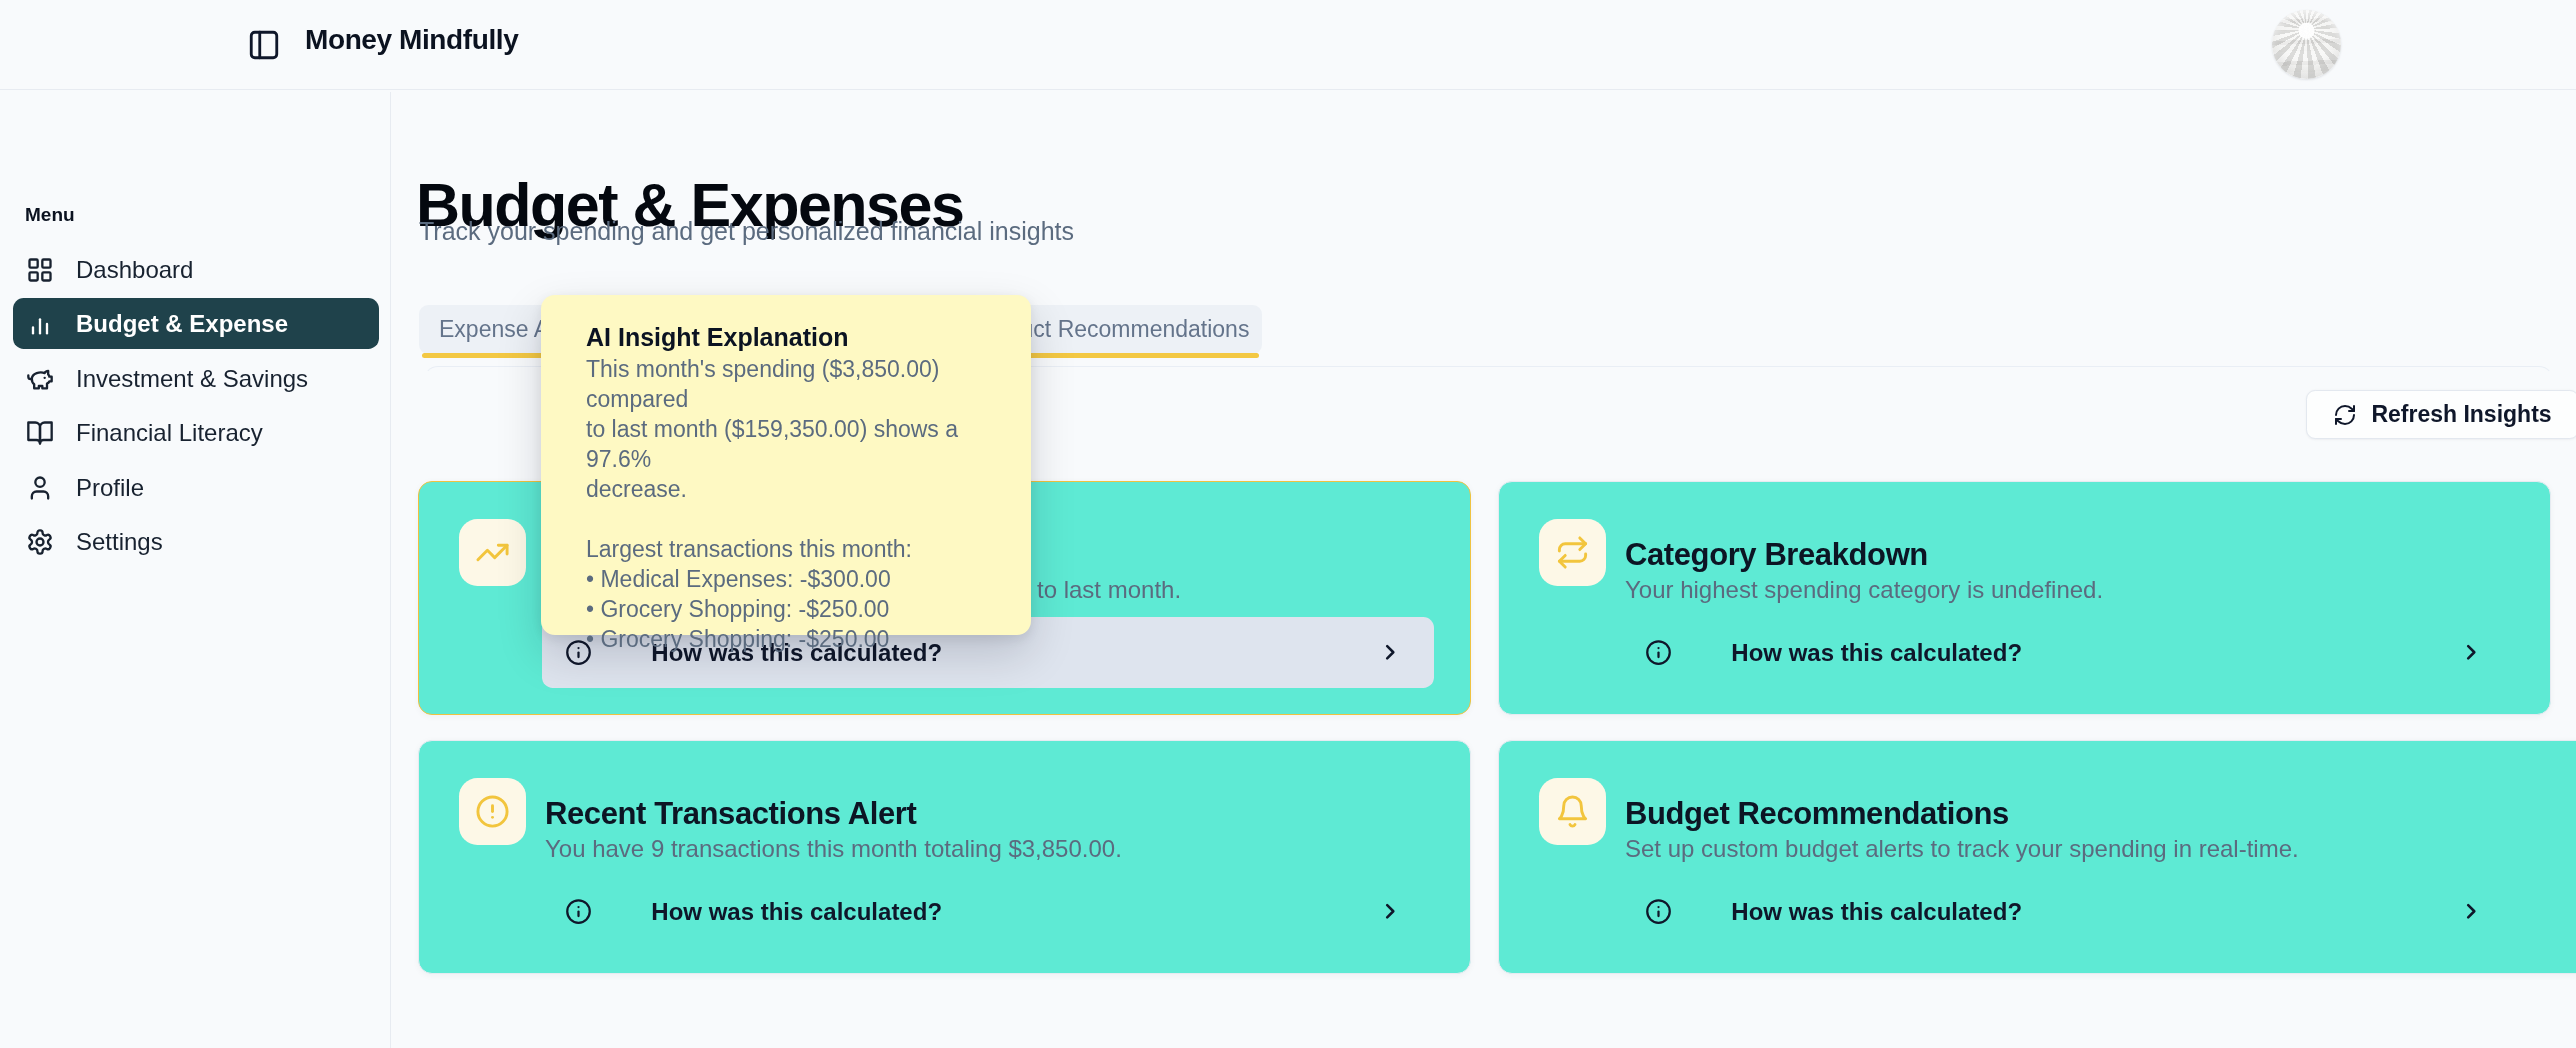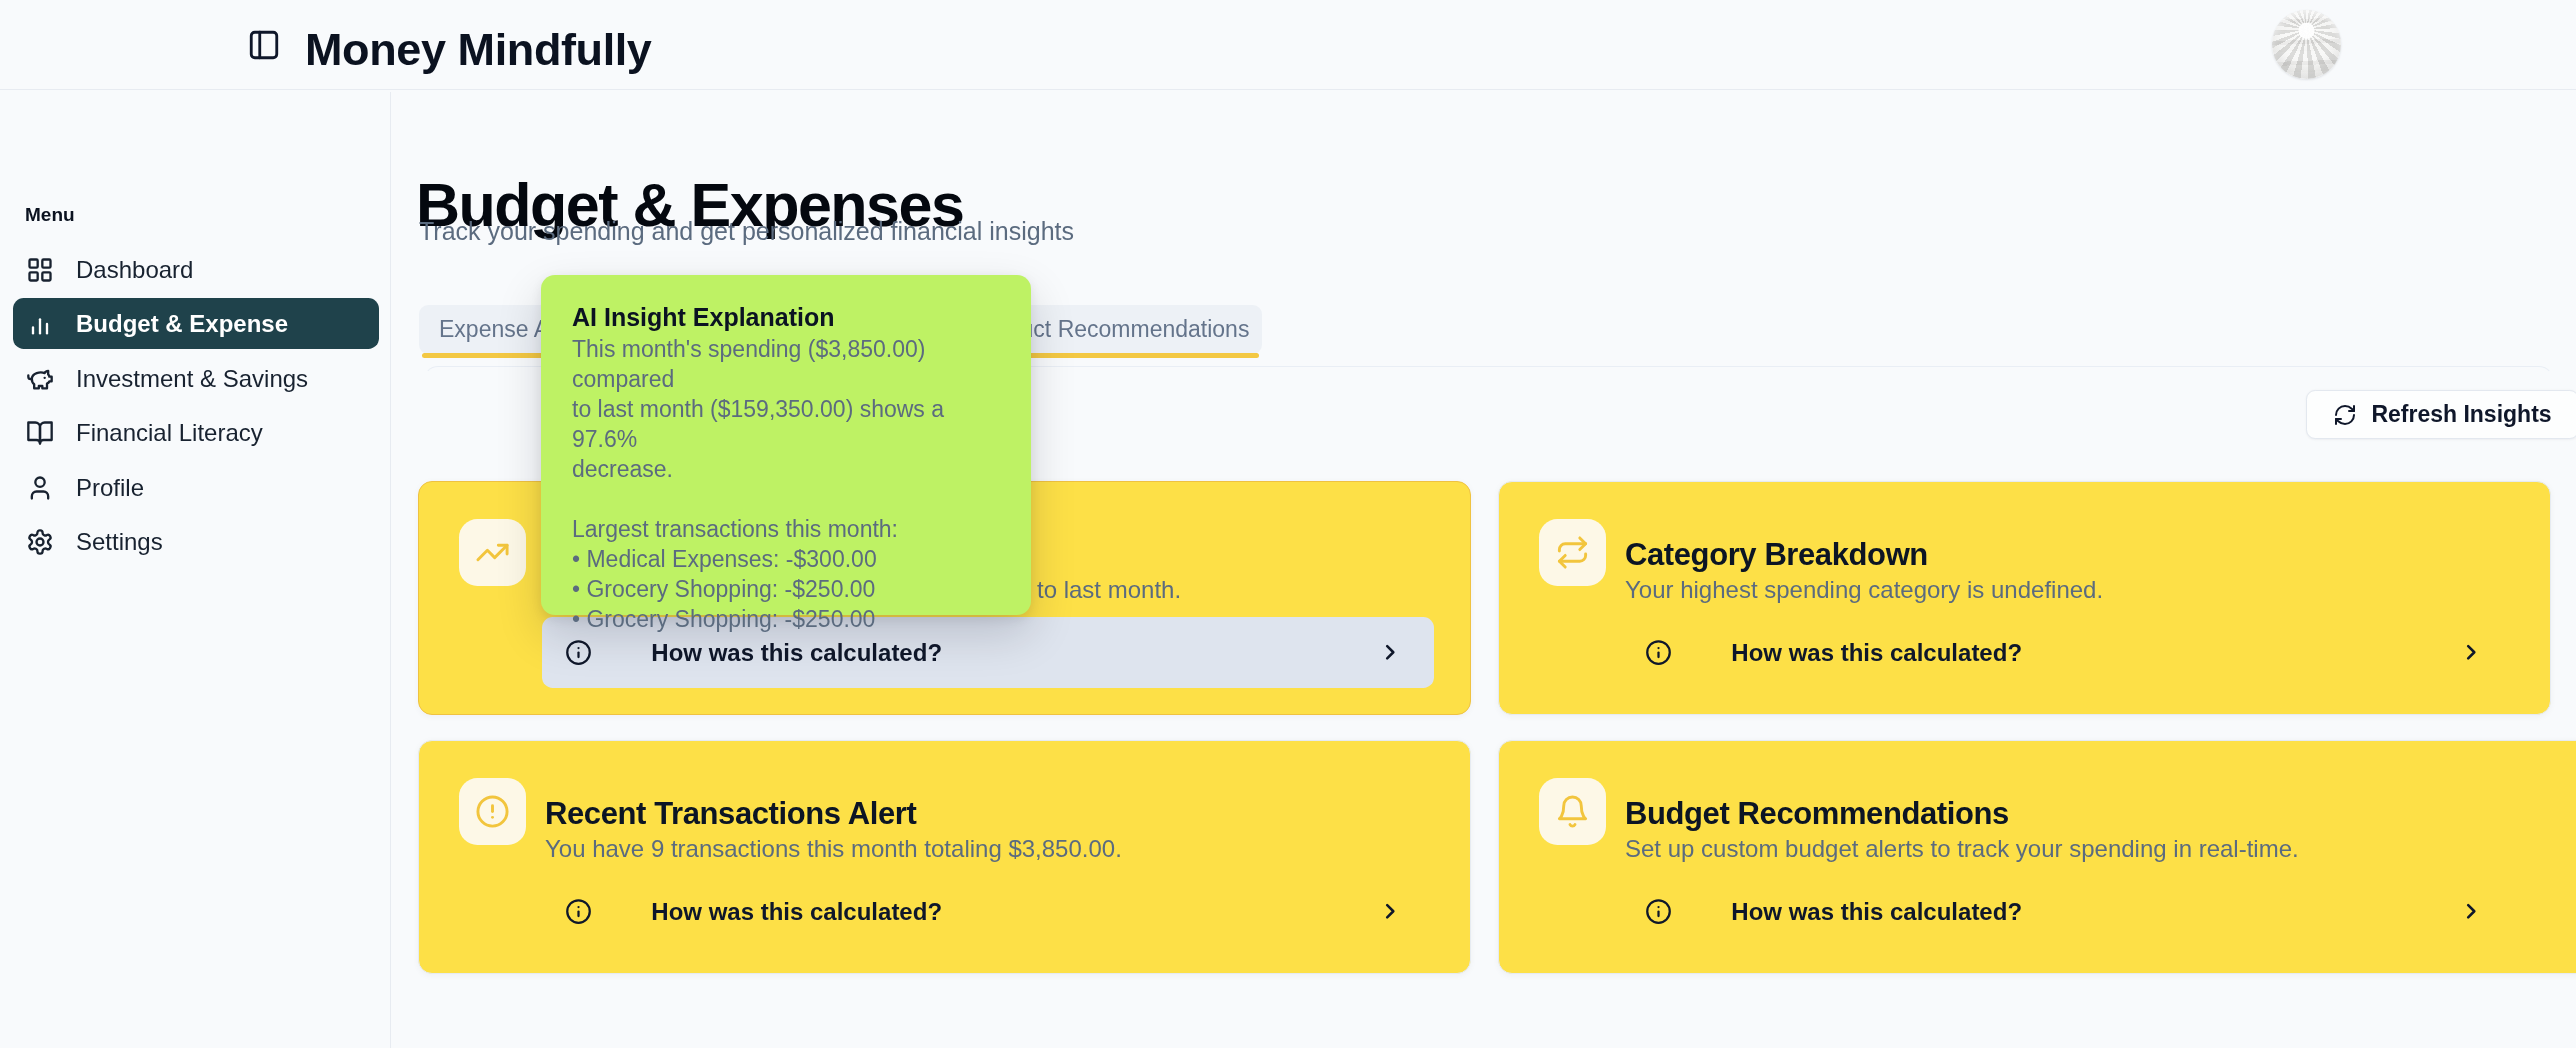--- a/index.html
+++ b/index.html
@@ -8,21 +8,21 @@
     position:relative;width:2576px;height:1049px;overflow:hidden;
     background:#f8fafc;font-family:"Liberation Sans",sans-serif;color:#0f172a;
   }
   svg{display:block;}
   .st{fill:none;stroke:currentColor;stroke-width:2;stroke-linecap:round;stroke-linejoin:round;}
 
   
   .header{position:absolute;left:0;top:0;width:2576px;height:90px;background:#f8fafc;border-bottom:1.5px solid #e7ebf1;}
   .hdr-toggle{position:absolute;left:247px;top:28px;width:34px;height:34px;color:#0f172a;cursor:pointer;background:none;border:none;padding:0;}
   .hdr-toggle svg{width:34px;height:34px;}
-  .app-title{position:absolute;left:305px;top:24px;font-size:45px;font-weight:800;letter-spacing:-0.4px;color:#0b1220;white-space:nowrap;}
+  .app-title{position:absolute;left:305px;top:24px;font-size:28px;font-weight:800;letter-spacing:-0.4px;color:#0b1220;white-space:nowrap;}
   .avatar{
     position:absolute;left:2272px;top:10px;width:69px;height:69px;border-radius:50%;cursor:pointer;
     background:
       radial-gradient(circle at 50% 30%, rgba(255,255,255,.95) 0 13%, rgba(255,255,255,0) 14%),
       repeating-conic-gradient(from 115deg at 50% 28%, rgba(198,198,196,.55) 0 9deg, rgba(250,250,249,.6) 9deg 18deg),
       repeating-linear-gradient(178deg, #f6f6f5 0 10px, #d9d8d6 10px 14px, #efefed 14px 21px);
     box-shadow:inset 0 -6.1px 12.3px rgba(0,0,0,.10), inset 0 3.1px 7.7px rgba(255,255,255,.85), 0 0.8px 2.3px rgba(15,23,42,.12);
   }
 
   
@@ -49,21 +49,21 @@
     border:1.5px solid transparent;border-top-color:#e9eef5;border-radius:15.3px;pointer-events:none;}
 
   
   .refresh-btn{position:absolute;left:2306px;top:390px;width:273px;height:49px;background:#fdfefe;
     border:1.5px solid #e3e8ef;border-radius:9.2px;display:flex;align-items:center;justify-content:center;gap:14px;
     font-family:"Liberation Sans",sans-serif;font-size:23px;font-weight:700;color:#0f172a;cursor:pointer;
     box-shadow:0 0.8px 2.3px rgba(15,23,42,.05);white-space:nowrap;}
   .refresh-btn svg{width:24px;height:24px;}
 
   
-  .card{position:absolute;background:#fde047;border:1.5px solid #e6ebf1;border-radius:14px;
+  .card{position:absolute;background:#5eead4;border:1.5px solid #e6ebf1;border-radius:14px;
     box-shadow:0 1.5px 6.1px rgba(15,23,42,.04);}
   .card-1{left:418px;top:481px;width:1053px;height:234px;border-color:#efc241;}
   .card-2{left:1498px;top:481px;width:1053px;height:234px;}
   .card-3{left:418px;top:740px;width:1053px;height:234px;}
   .card-4{left:1498px;top:740px;width:1114px;height:234px;text-align:center;}
   .card-icon{position:absolute;left:40px;top:37px;width:67px;height:67px;border-radius:18.4px;background:#fdf8e7;
     display:flex;align-items:center;justify-content:center;color:#f2c53d;}
   .card-icon svg{width:35px;height:35px;}
   .card-title{position:absolute;left:126px;top:55px;font-size:31px;font-weight:700;letter-spacing:-0.4px;color:#0c1524;white-space:nowrap;}
   .card-desc{position:absolute;left:126px;top:94px;font-size:24px;color:#5b6b7f;white-space:nowrap;}
@@ -72,22 +72,22 @@
     display:flex;align-items:center;padding:0 32px 0 23px;cursor:pointer;color:#0f172a;gap:44px;}
   .card-2 .card-row,.card-4 .card-row{width:893px;}
   .card-1 .card-row{background:#dee4ee;}
   .row-info{color:#0f172a;}
   .row-info svg{width:27px;height:27px;}
   .row-label{font-size:24px;font-weight:700;margin-left:15.3px;white-space:nowrap;}
   .row-chevron{margin-left:auto;color:#0f172a;}
   .row-chevron svg{width:24.5px;height:24.5px;}
 
   
-  .tooltip{position:absolute;left:541px;top:275px;width:490px;height:340px;background:#bef264;border-radius:14px;
-    padding:28px 31px;z-index:20;
+  .tooltip{position:absolute;left:541px;top:295px;width:490px;height:340px;background:#fef9c3;border-radius:14px;
+    padding:28px 45px;z-index:20;
     box-shadow:0 19px 46px rgba(2,8,23,.16), 0 3.1px 10.7px rgba(2,8,23,.08);}
   .tooltip-title{font-size:25px;font-weight:700;color:#0b1322;white-space:nowrap;}
   .tooltip-body{margin-top:2px;font-size:23px;line-height:30px;color:#5b6b7f;white-space:pre-line;}
 </style>
 </head>
 <body>
 
 <div class="page">
 
   <div class="header">

